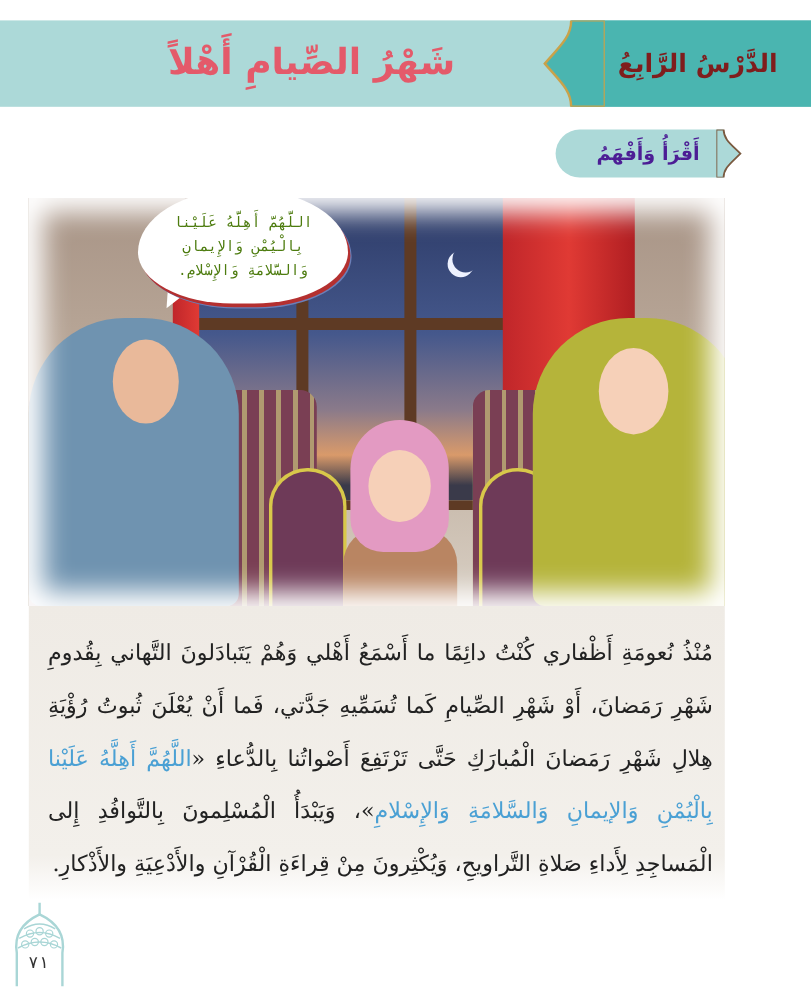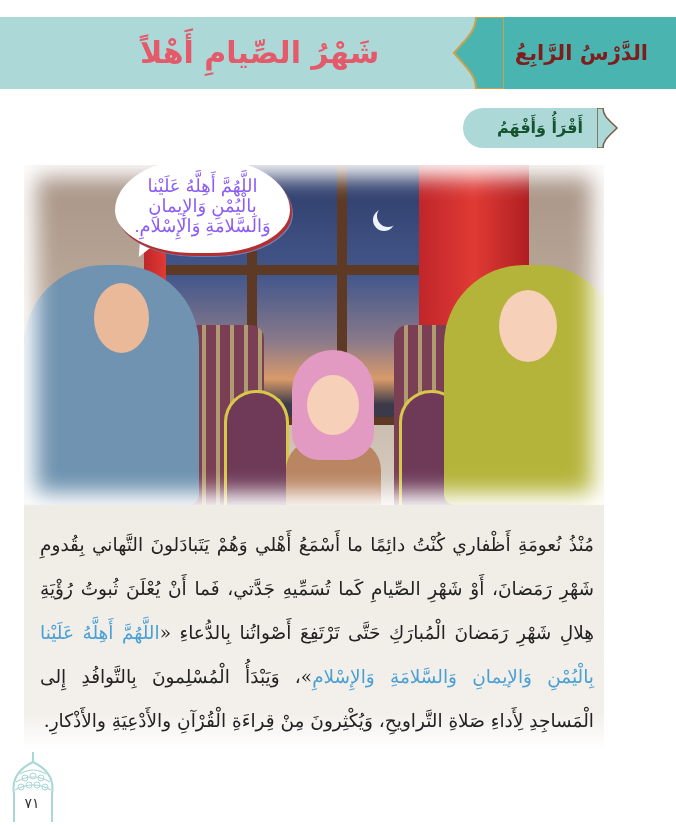--- a/index.html
+++ b/index.html
@@ -28,21 +28,21 @@
   }
 
   
   .read-tab {
     position: absolute; left: 463px; top: 108px; width: 140px; height: 40px;
     background: #acd9d8; border-radius: 20px 0 0 20px;
   }
   .read-tab-cusp { position: absolute; right: -16px; top: 0; width: 22px; height: 40px; }
   .read-label {
     position: absolute; right: 20px; top: 0; height: 40px; line-height: 40px;
-    color: #14532d; font-weight: bold; font-size: 16px;
+    color: #4c1d95; font-weight: bold; font-size: 16px;
   }
 
   
   .illustration {
     position: absolute; left: 24px; top: 165px; width: 580px; height: 340px;
     overflow: hidden; background: #b8a99a;
   }
   .wall { position: absolute; inset: 0; background: linear-gradient(#a89486, #c2b2a2 60%, #d8cfc4); }
   .window {
     position: absolute; left: 130px; top: 0; width: 370px; height: 260px;
@@ -93,41 +93,41 @@
     background: #ffffff; border-radius: 48% 48% 45% 45% / 55% 55% 45% 45%;
     box-shadow: 2px 3px 0 #b43030, 3px 4px 0 #6b7fb8;
     display: flex; align-items: center; justify-content: center; text-align: center;
   }
   .speech-tail {
     position: absolute; left: 135px; top: 240px; width: 0; height: 0;
     border-left: 8px solid transparent; border-right: 8px solid transparent;
     border-top: 18px solid #ffffff; transform: rotate(28deg);
   }
   .speech-text {
-    font-family: Liberation Sans, sans-serif; font-size: 18px; line-height: 20px; color: #8b5cf6;
+    font-family: Liberation Mono, monospace; font-size: 12px; line-height: 20px; color: #4d7c0f;
     width: 150px;
   }
 
   
   .text-panel {
     position: absolute; left: 24px; top: 505px; width: 580px; height: 245px;
     background: linear-gradient(#efebe5, #f3f0eb 85%, #ffffff);
   }
   .reading-text {
     position: absolute; left: 16px; right: 10px; top: 18px;
     font-family: "DejaVu Serif", serif; font-size: 18.5px; line-height: 44px; color: #222222;
     text-align: justify; text-align-last: right;
   }
   .dua { color: #4aa0d4; }
 
   
   .dome { position: absolute; left: 8px; top: 752px; width: 50px; height: 70px; }
   .page-number {
     position: absolute; left: 14px; top: 795px; width: 36px; text-align: center;
-    font-family: Liberation Serif, serif; font-size: 14px; color: #333333; direction: rtl;
+    font-family: Liberation Mono, monospace; font-size: 14px; color: #333333; direction: rtl;
   }
 </style>
 </head>
 <body>
 
 <div class="header-band"></div>
 <div class="page-title">شَهْرُ الصِّيامِ أَهْلاً</div>
 <div class="lesson-badge">
   <svg class="lesson-badge-cusp" viewBox="0 0 56 72">
     <path d="M28 0 C28 14 18 22 6 36 C18 50 28 58 28 72 L56 72 L56 0 Z" fill="#4ab5b0" stroke="#c9a24a" stroke-width="2"></path>

